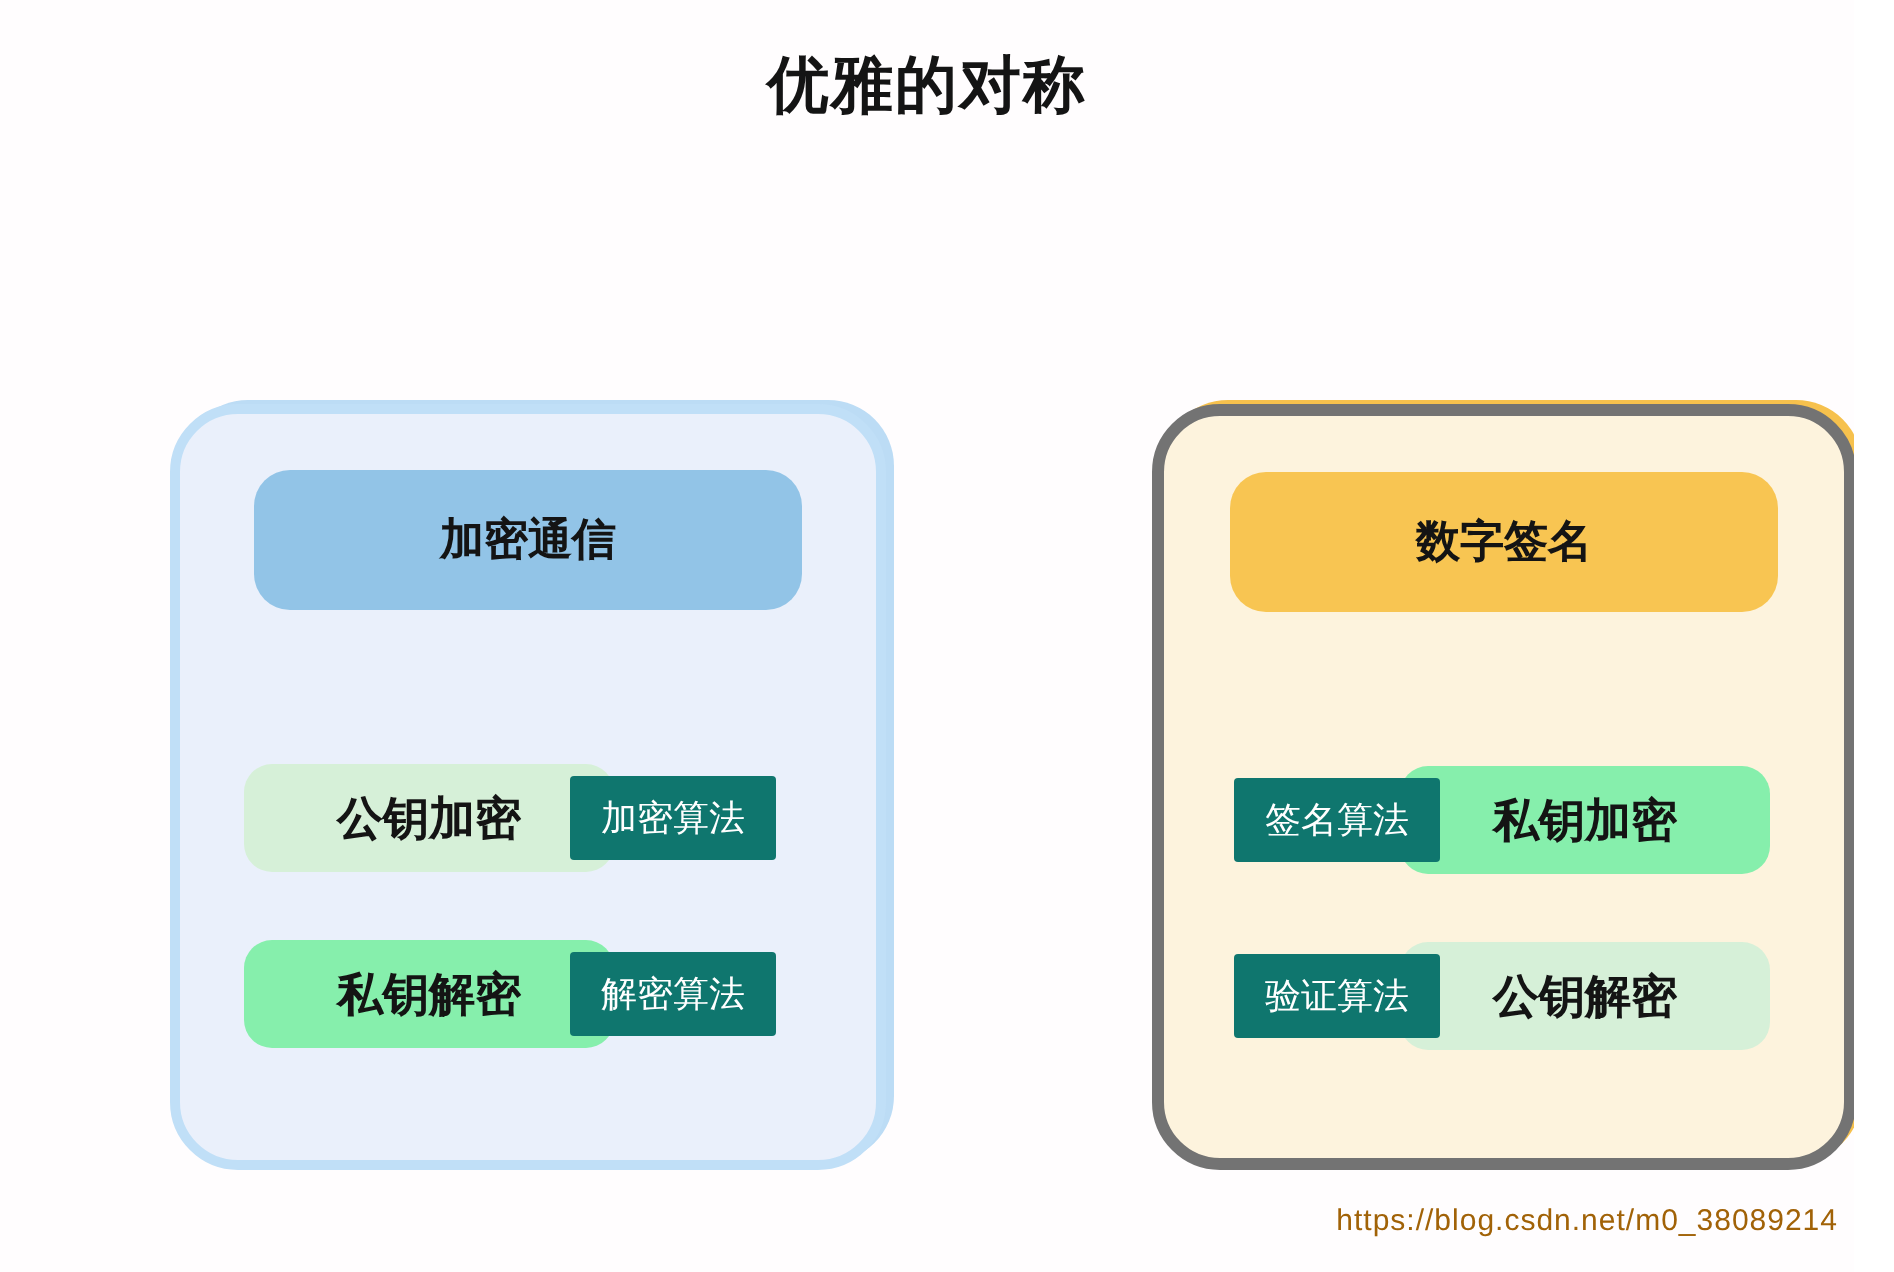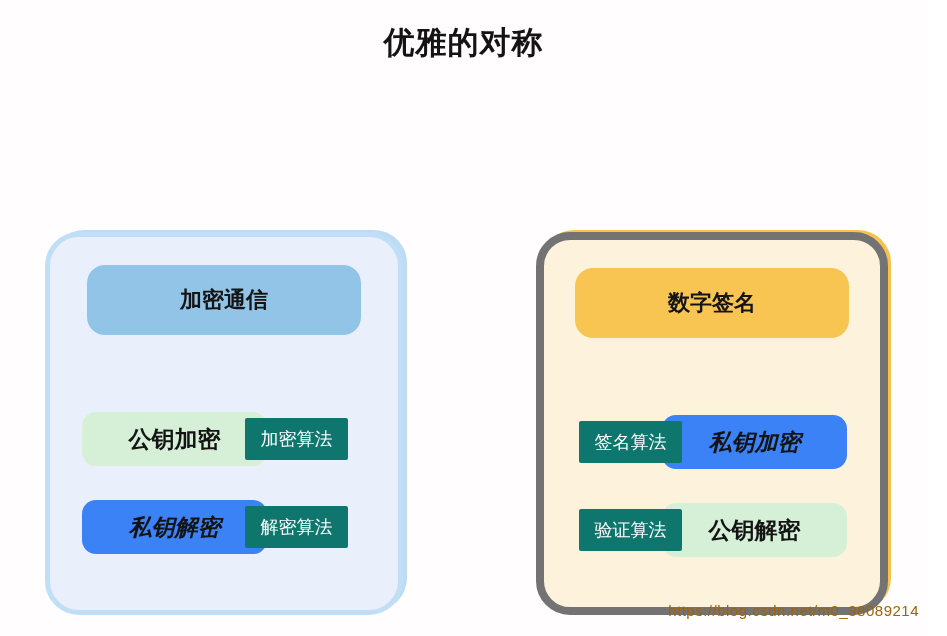--- a/index.html
+++ b/index.html
@@ -23,36 +23,37 @@
     left: 0;
     width: 100%;
     text-align: center;
     font-size: 31px;
     font-weight: bold;
     color: #141414;
     letter-spacing: 1px;
   }
   .panel {
     position: absolute;
-    top: 232px;
+    top: 202px;
     width: 358px;
     height: 383px;
     border-radius: 34px;
+    margin-left: 40px;
   }
   .panel-blue {
     left: 45px;
     background: #eaf0fb;
     border: 5px solid #c0dff7;
     box-shadow: 5px -3px 0 -1px #bcdcf5;
   }
   .panel-yellow {
     left: 536px;
     width: 352px;
     background: #fdf3dd;
-    border: 8px solid #737373;
+    border: 6px solid #737373;
     box-shadow: 4px -3px 0 -1px #f6c14d;
   }
   .panel-header {
     position: absolute;
     top: 28px;
     left: 50%;
     transform: translateX(-50%);
     width: 274px;
     height: 70px;
     border-radius: 18px;
@@ -83,21 +84,21 @@
     align-items: center;
     justify-content: center;
     font-size: 23px;
     font-weight: bold;
     color: #141414;
     z-index: 1;
   }
   .pill-left  { left: 0; }
   .pill-right { left: 83px; }
   .pill-green { background: #d6f0d8; }
-  .pill-pink  { background: #3b82f6; font-style: italic; }
+  .pill-pink  { background: #86efac; }
   .algo-label {
     position: absolute;
     top: 6px;
     width: 103px;
     height: 42px;
     background: #0f766e;
     color: #ffffff;
     display: flex;
     align-items: center;
     justify-content: center;

